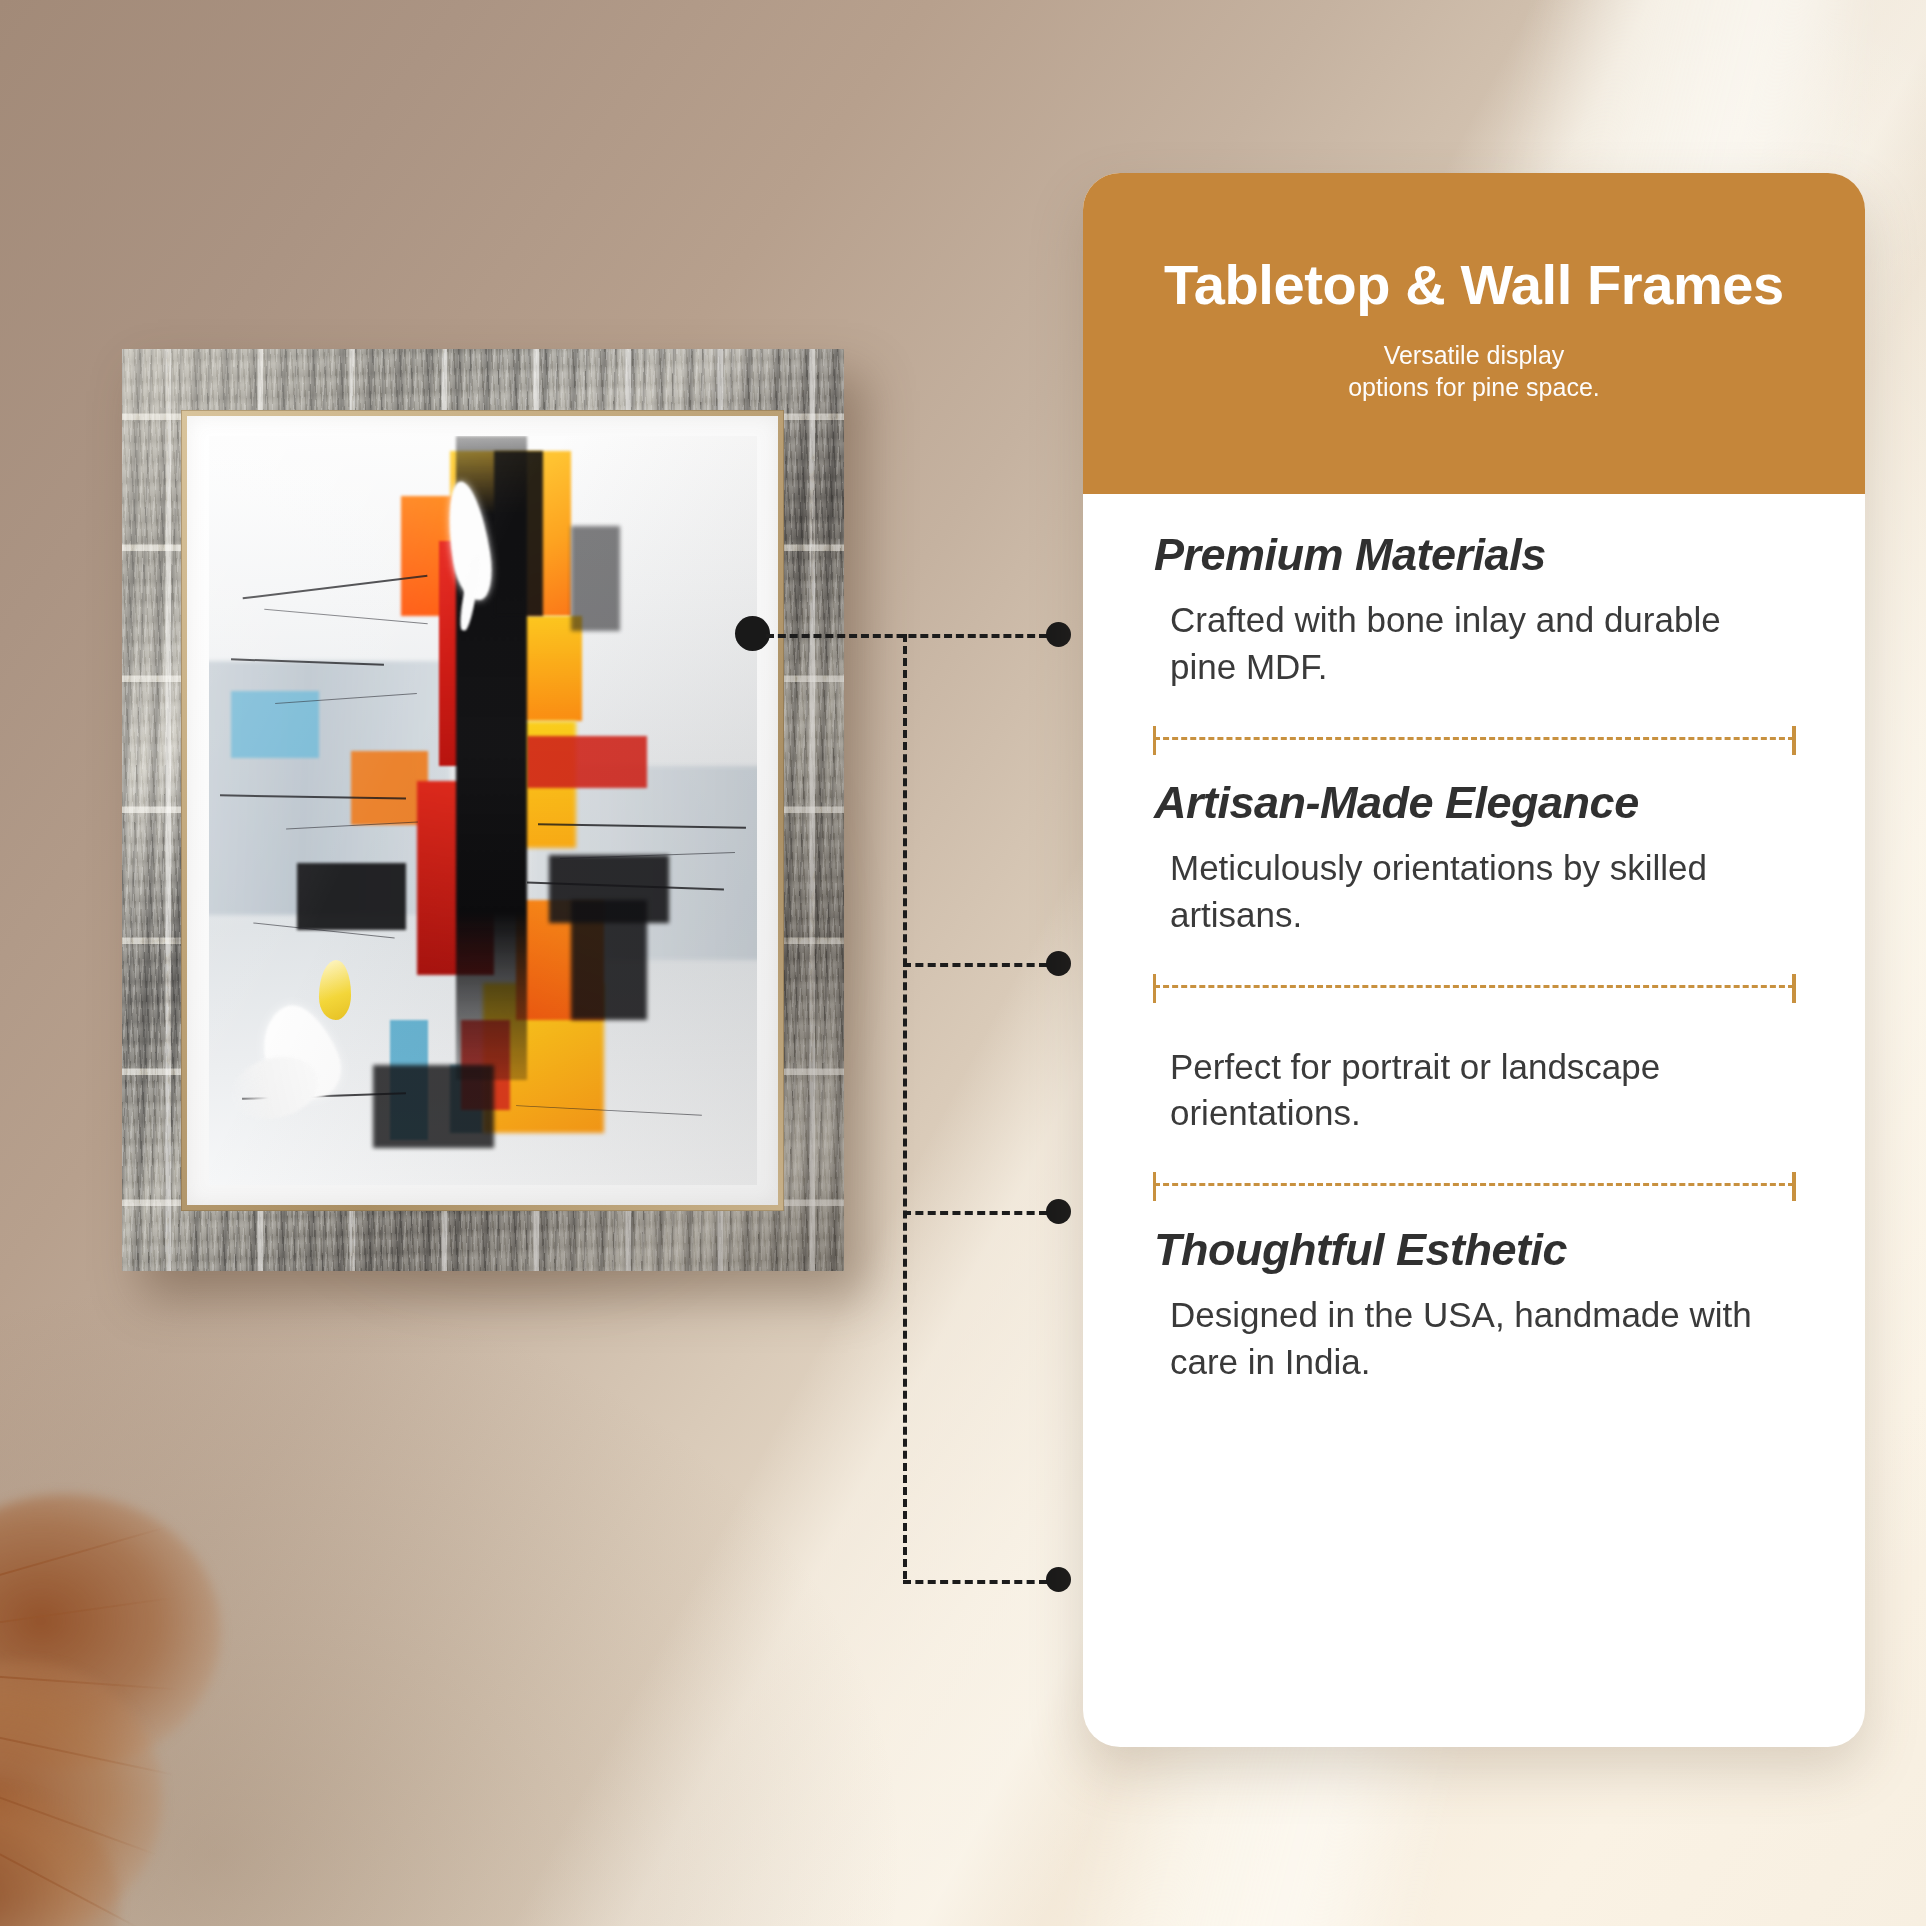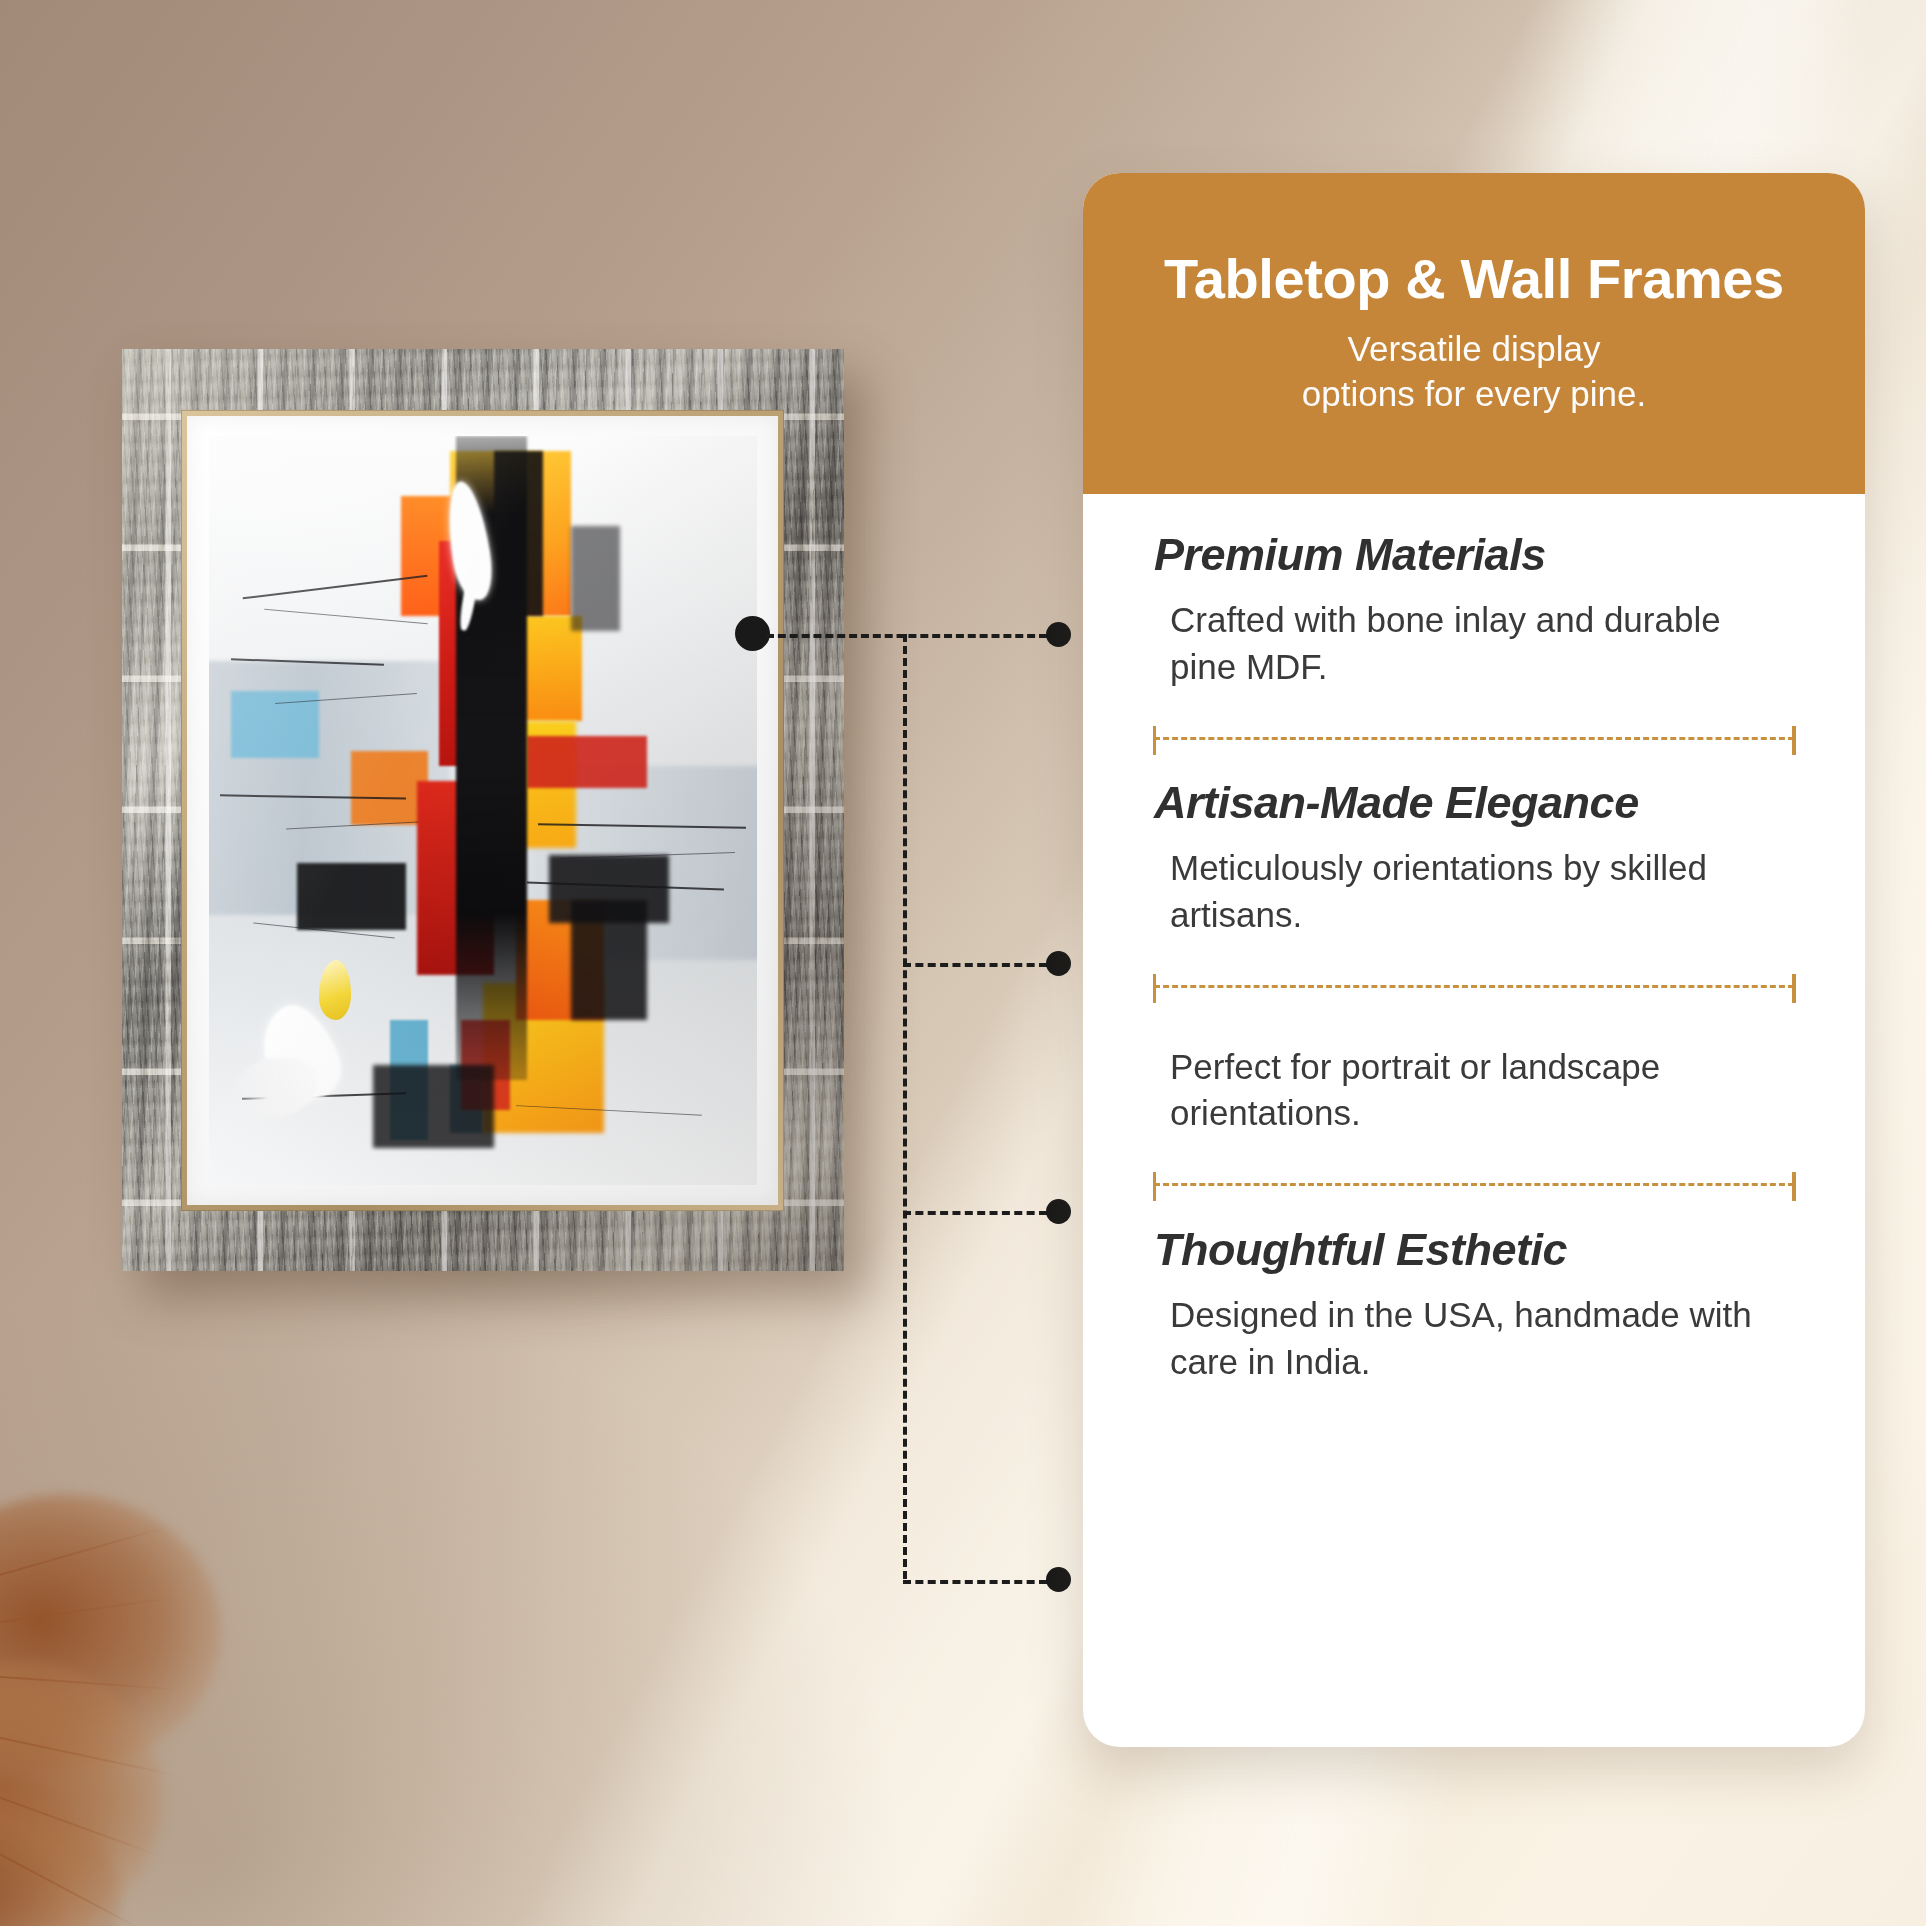--- a/index.html
+++ b/index.html
@@ -133,22 +133,22 @@
   .dash-v{position:absolute;width:0;border-left:4.6px dashed #1c1c1c;}
 
   
   #card{position:absolute;left:1083px;top:173px;width:782px;height:1574px;
     background:#ffffff;border-radius:37px;overflow:hidden;
     box-shadow:0 23px 54px rgba(110,86,62,0.22);}
   #card-head{height:321px;background:#c5863a;display:flex;flex-direction:column;
     align-items:center;justify-content:center;padding:0 26px;box-sizing:border-box;}
   #card-title{color:#fff;font-size:56px;font-weight:800;letter-spacing:-0.4px;
     text-align:center;line-height:1.04;margin:0 0 17px 0;}
-  #card-sub{color:#fff;font-size:35px;font-weight:400;text-align:center;
-    line-height:1.3;margin:0;opacity:.98;}
+  #card-sub{color:#fff;font-size:25px;font-weight:400;text-align:center;
+    line-height:1.3;margin:7px;opacity:.98;}
   #features{padding:0;}
   .feature{padding:37px 71px 0 71px;}
   .f-title{color:#303030;font-size:45px;font-weight:800;letter-spacing:-0.5px;
     margin:0 0 18.5px 0;line-height:1.06;font-style:italic;}
   .f-desc{color:#3a3a3a;font-size:35px;font-weight:400;line-height:1.34;margin:16px;}
   .divider{position:relative;height:2.3px;margin:46px 71px 0 71px;
     border-top:3.9px dashed #c8913f;}
   .divider::before,.divider::after{content:"";position:absolute;top:-14px;
     width:3.9px;height:29px;background:#c8913f;}
   .divider::before{left:-1.5px;} .divider::after{right:-1.5px;}
@@ -241,21 +241,21 @@
   <div class="dot-card" style="left:1046px;top:1199px;"></div>
   <div class="dot-card" style="left:1046px;top:1567px;"></div>
 </div>
 
 <div id="card">
 
   <div id="card-head">
     <h1 id="card-title">Tabletop &amp; Wall Frames</h1>
     <p id="card-sub">
       <span>Versatile display</span><br>
-      <span>options for every pine.</span>
+      <span>options for pine space.</span>
     </p>
   </div>
 
   <div id="features">
 
     <div class="feature">
       <h2 class="f-title">Premium Materials</h2>
       <p class="f-desc">Crafted with bone inlay and durable pine MDF.</p>
     </div>
     <div class="divider"></div>

